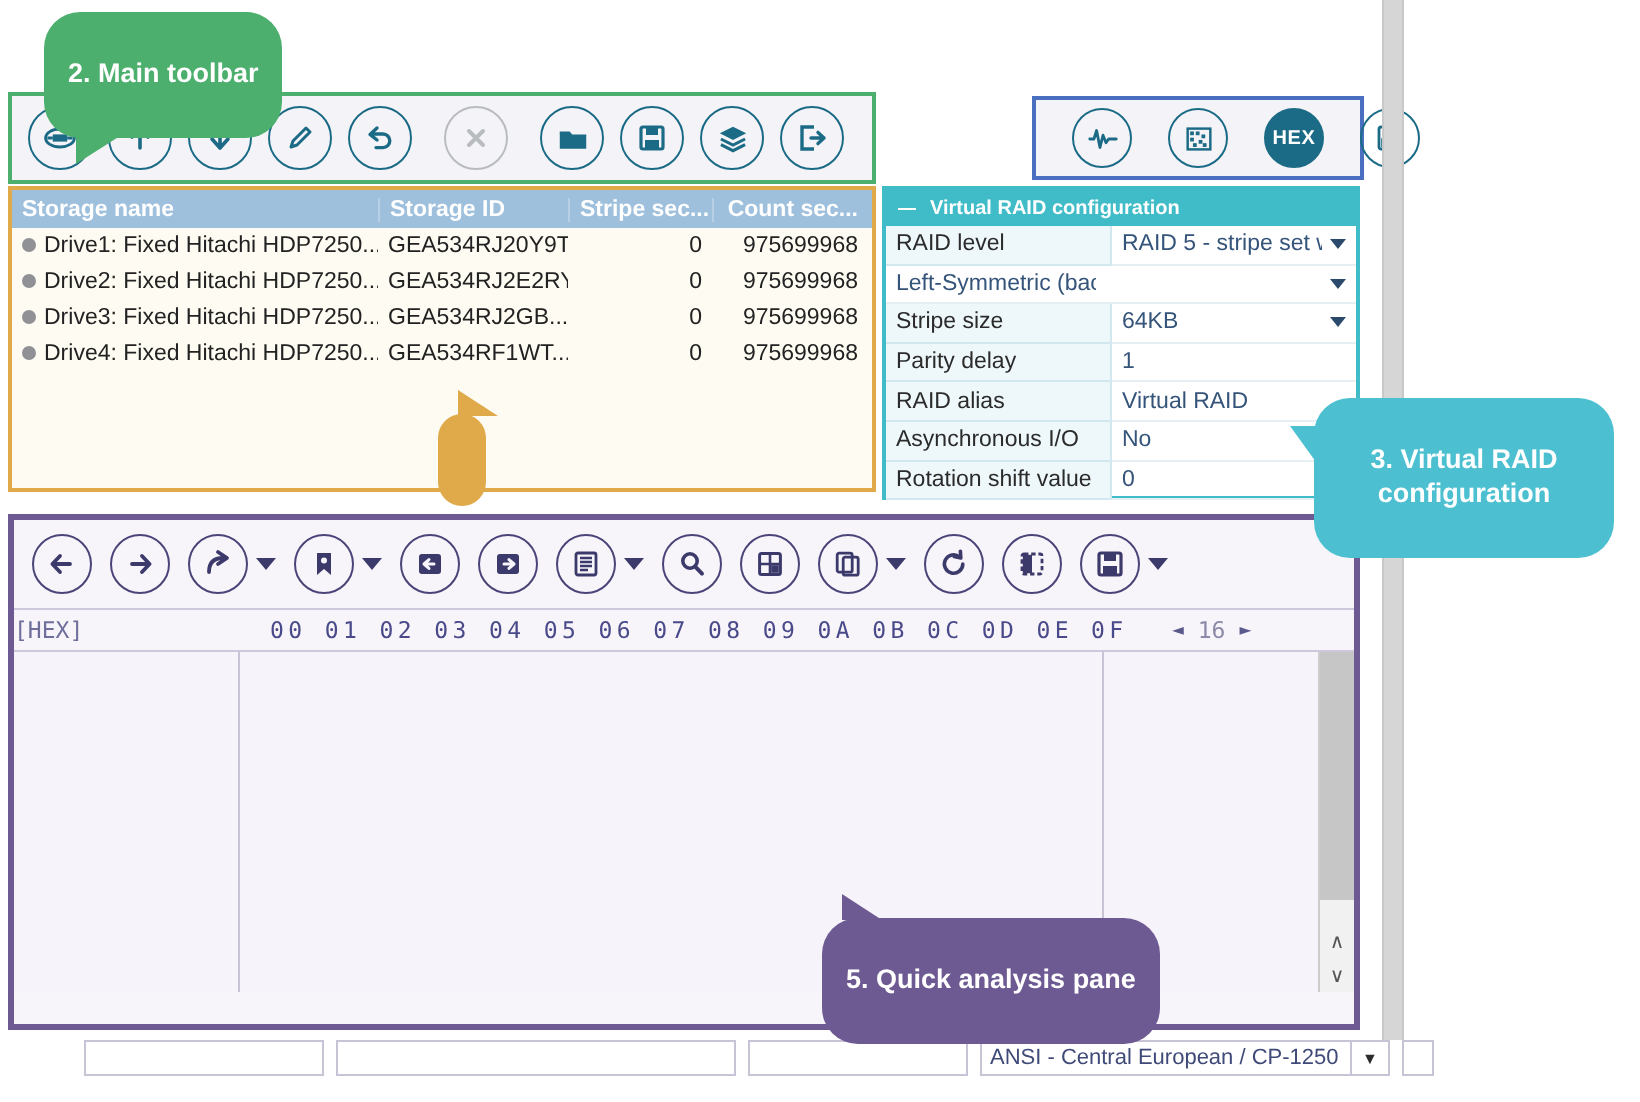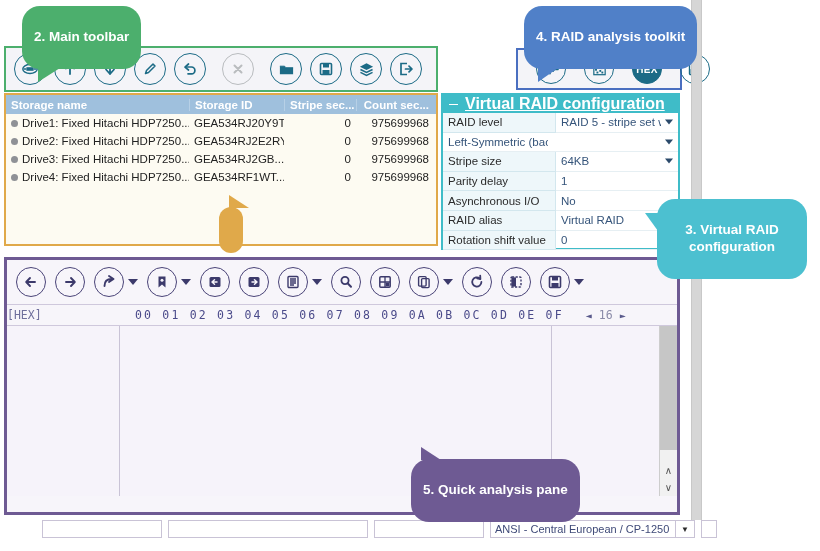--- a/index.html
+++ b/index.html
@@ -82,22 +82,22 @@
   }
 
   
   .raid-panel{
     position:absolute;left:441px;top:93px;width:239px;height:157px;
     border:2px solid #3fbcc8;
     box-sizing:border-box;
     background:#ffffff;
   }
   .raid-panel-head{
-    height:18px;background:#3fbcc8;color:#fff;font-weight:bold;font-size:16px;
-    display:flex;align-items:center;padding-left:6px;text-decoration:underline;
+    height:18px;background:#3fbcc8;color:#fff;font-weight:bold;font-size:10px;
+    display:flex;align-items:center;padding-left:6px;
   }
   .collapse-box{
     display:inline-block;width:9px;height:9px;margin-right:7px;position:relative;
   }
   .collapse-box:before{
     content:"";position:absolute;left:0;top:4px;width:9px;height:1.6px;background:#ffffff;
   }
   .raid-row{display:flex;height:19.6px;align-items:center;font-size:11.5px;}
   .raid-row .k{
     width:113px;padding-left:5px;box-sizing:border-box;color:#2b2b2b;
@@ -383,29 +383,29 @@
         <span class="caret"></span>
       </div>
     </div>
     <div class="raid-row">
       <div class="k">Parity delay</div>
       <div class="v">
         <span class="vt">1</span>
       </div>
     </div>
     <div class="raid-row">
+      <div class="k">RAID alias</div>
+      <div class="v">
+        <span class="vt">Virtual RAID</span>
+      </div>
+    </div>
+    <div class="raid-row">
       <div class="k">Asynchronous I/O</div>
       <div class="v">
         <span class="vt">No</span>
-      </div>
-    </div>
-    <div class="raid-row">
-      <div class="k">RAID alias</div>
-      <div class="v">
-        <span class="vt">Virtual RAID</span>
       </div>
     </div>
     <div class="raid-row">
       <div class="k">Rotation shift value</div>
       <div class="v">
         <span class="vt">0</span>
       </div>
     </div>
   </div>
 
@@ -529,24 +529,20 @@
     </div>
     <div class="sb-small"></div>
   </div>
 
   <div class="app-splitter"></div>
 
   <div class="callout co-green">
     <span>2. Main toolbar</span>
     <span class="tail"></span>
   </div>
-  <div class="callout co-blue">
-    <span>4. RAID analysis toolkit</span>
-    <span class="tail"></span>
-  </div>
   <div class="callout co-orange">
     <span class="tail"></span>
   </div>
   <div class="callout co-teal">
     <span>3. Virtual RAID
 configuration</span>
     <span class="tail"></span>
   </div>
   <div class="callout co-purple">
     <span>5. Quick analysis pane</span>

